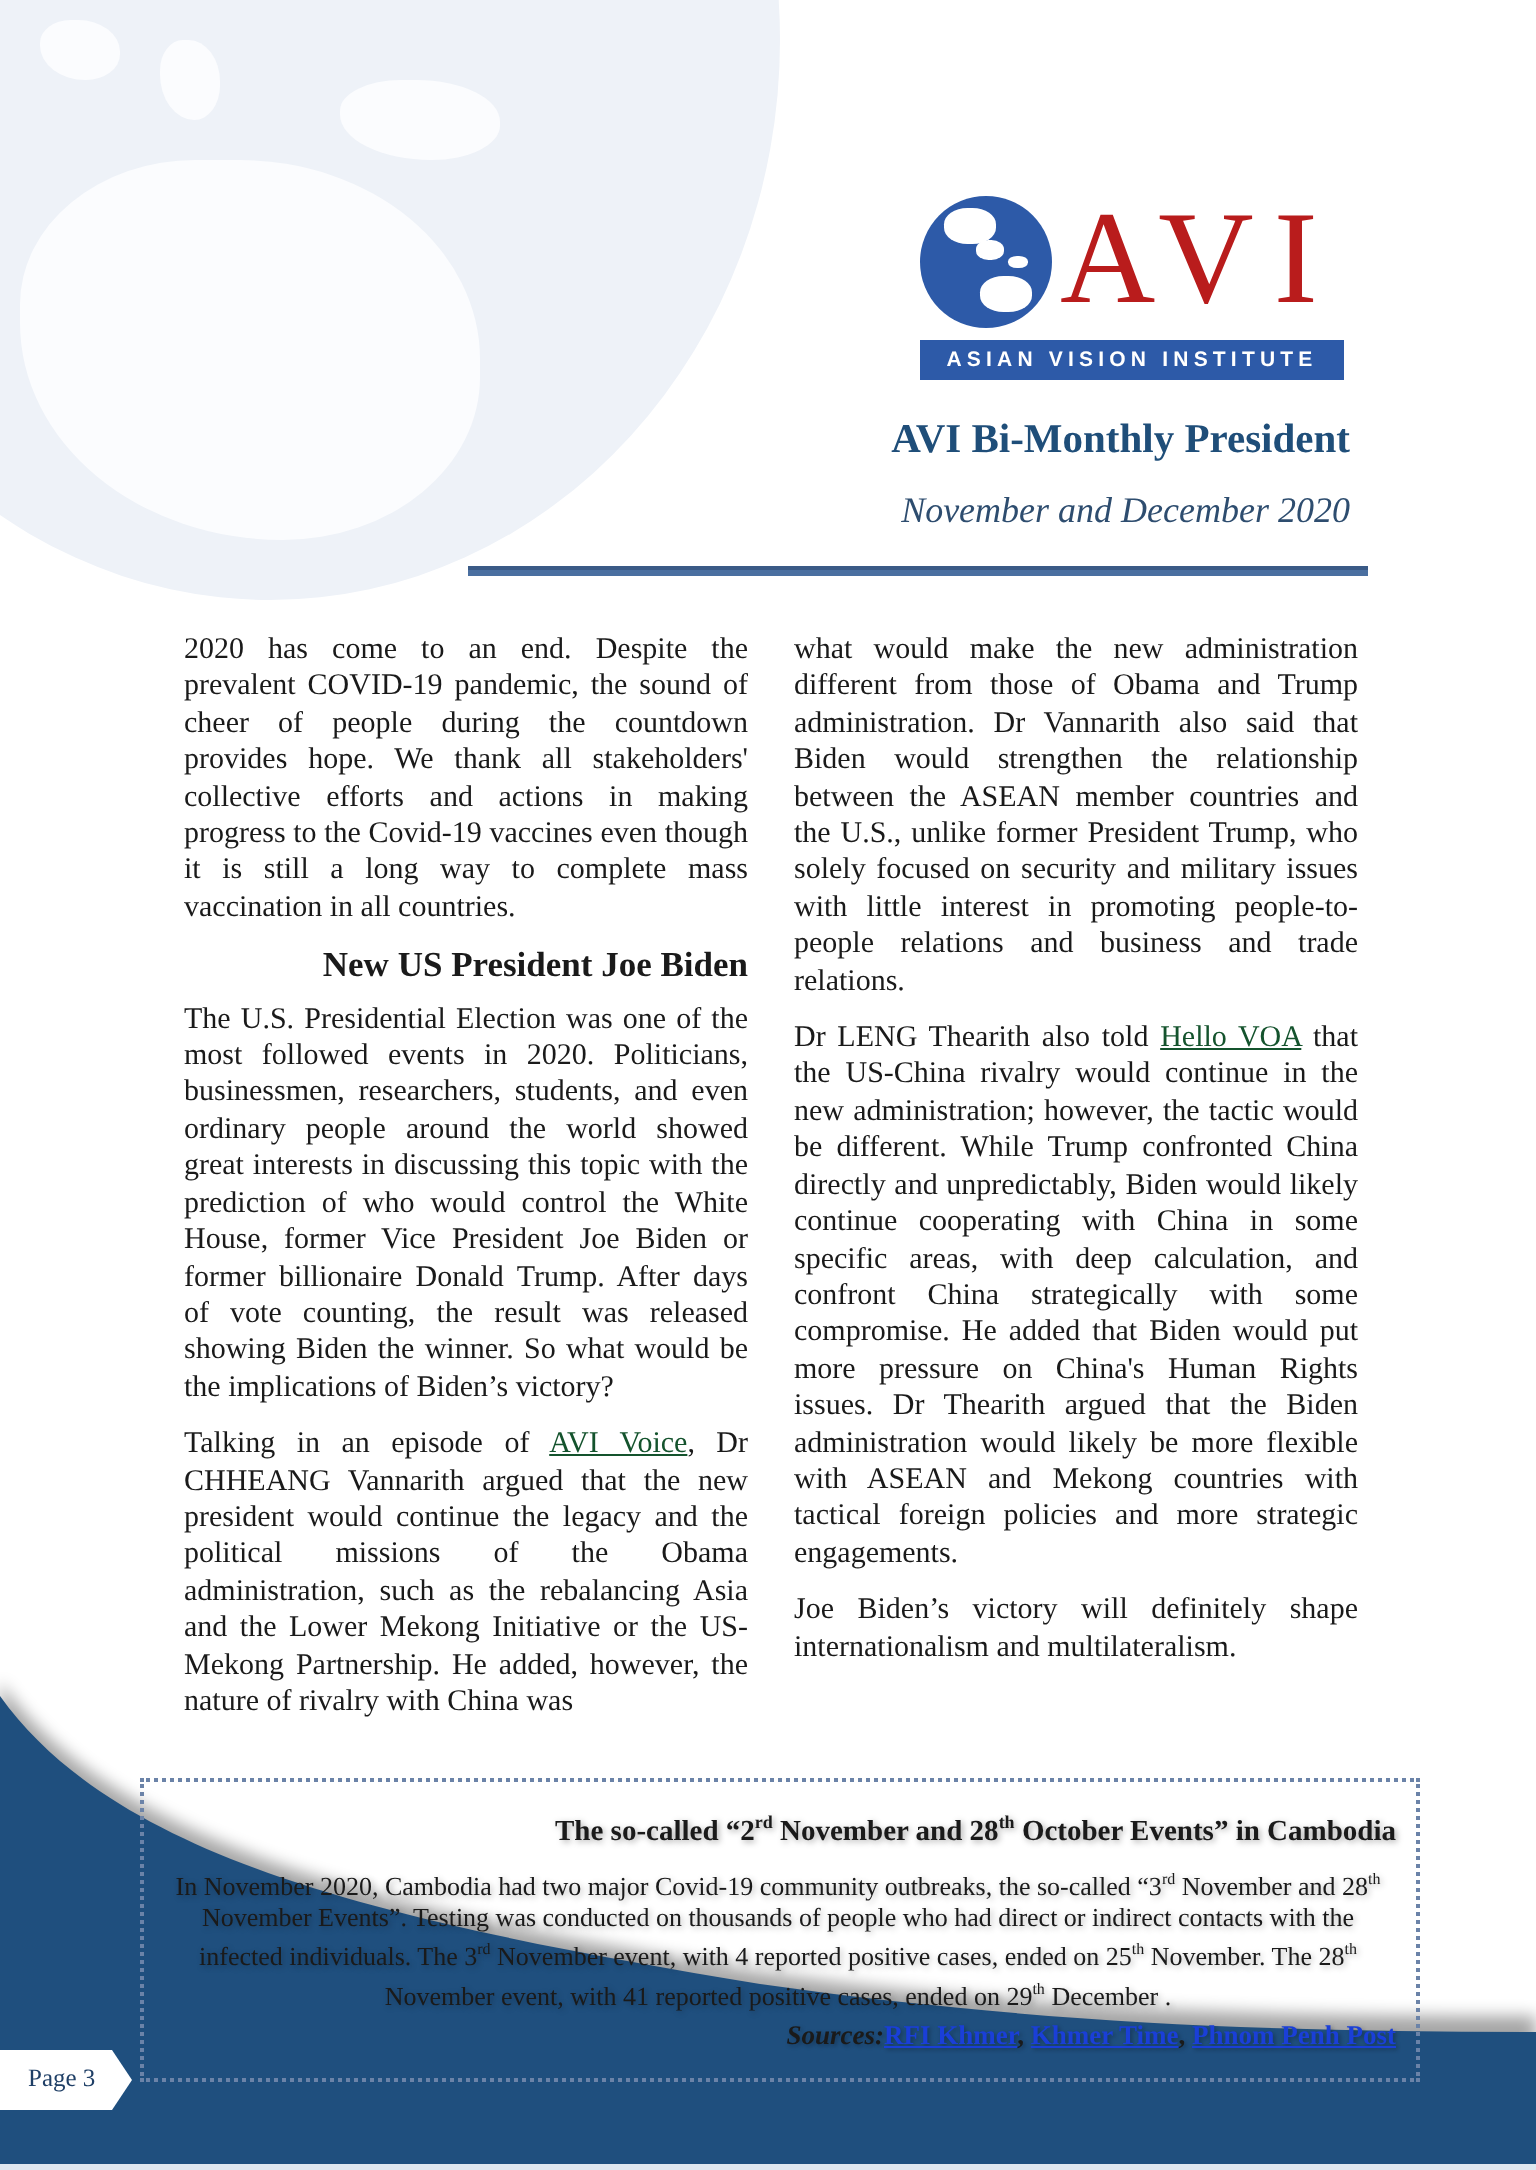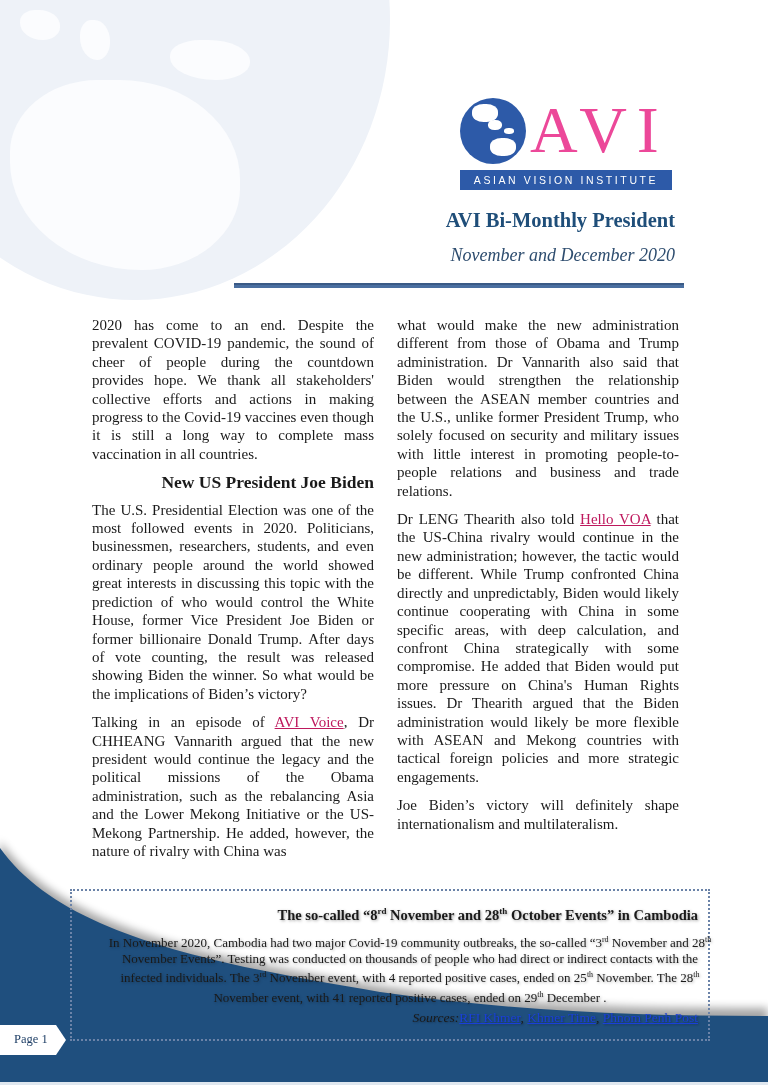--- a/index.html
+++ b/index.html
@@ -2,38 +2,38 @@
 <html><head>
 <meta charset="utf-8">
 <style>
   html, body { margin:0; padding:0; }
   body { width:768px; height:1085px; position:relative; overflow:hidden; background:#ffffff; font-family:"Liberation Serif", serif; color:#1a1a1a; }
   .globe-bg { position:absolute; left:-120px; top:-260px; width:510px; height:560px; border-radius:50%; background:#eef2f8; overflow:hidden; }
   .globe-bg .land { position:absolute; background:#fbfcfe; border-radius:40% 55% 45% 60%; }
   .logo { position:absolute; left:460px; top:96px; width:214px; height:98px; }
   .logo .globe { position:absolute; left:0; top:2px; width:66px; height:66px; border-radius:50%; background:#2d5aa8; overflow:hidden; }
   .logo .globe .l { position:absolute; background:#ffffff; border-radius:45%; }
-  .logo .letters { position:absolute; left:70px; top:-6px; font-family:"Liberation Serif", serif; font-size:66px; color:#ec4899; letter-spacing:10px; line-height:80px;text-align:right; }
-  .logo .bar { position:absolute; left:0; top:74px; width:212px; height:20px; background:#2d5aa8; color:#ffffff; font-family:"Liberation Sans", sans-serif; font-weight:normal; font-size:10.5px; letter-spacing:2.6px; text-align:center; line-height:20px; }
+  .logo .letters { position:absolute; left:70px; top:-6px; font-family:"Liberation Serif", serif; font-size:66px; color:#b91c1c; letter-spacing:10px; line-height:80px;text-align:right; }
+  .logo .bar { position:absolute; left:0; top:74px; width:212px; height:20px; background:#2d5aa8; color:#ffffff; font-family:"Liberation Sans", sans-serif; font-weight:bold; font-size:10.5px; letter-spacing:2.6px; text-align:center; line-height:20px; }
   .nl-title { position:absolute; right:93px; top:209px; font-size:20.5px; font-weight:bold; color:#1f4e79; }
   .nl-date { position:absolute; right:93px; top:245px; font-size:18px; font-style:italic; color:#2e4d6f; }
   .rule { position:absolute; left:234px; top:283px; width:450px; height:5px; border-top:2px solid #3a5a86; border-bottom:3px solid #4a6fa0; box-sizing:border-box; }
   .col { position:absolute; width:282px; font-size:15px; line-height:18.4px; text-align:justify; }
   .col p { margin:0 0 10px 0; }
   .col h2 { font-size:17.5px; font-weight:bold; margin:4px 0 9px 0; text-align:right; }
   .col-left { left:92px; top:316px; }
   .col-right { left:397px; top:316px; }
-  a.lnk { color:#be185d; text-decoration:underline; }
+  a.lnk { color:#14532d; text-decoration:underline; }
   .wave { position:absolute; left:0; top:0; width:768px; height:1085px; pointer-events:none; }
   .box { position:absolute; left:70px; top:889px; width:640px; height:152px; border:2px dotted #6b83a8; box-sizing:border-box; }
   .box-title { position:absolute; right:70px; top:906px; font-size:14.5px; font-weight:bold; text-shadow:1px 1px 3px rgba(0,0,0,0.35); }
-  .box-body { position:absolute; left:80px; top:932px; width:618px; font-size:13px; line-height:16px; text-align:center; text-shadow:1px 1px 3px rgba(0,0,0,0.3);margin-left:21px; }
+  .box-body { position:absolute; left:80px; top:932px; width:618px; font-size:13px; line-height:16px; text-align:center; text-shadow:1px 1px 3px rgba(0,0,0,0.3); }
   .box-body sup { font-size:8px; }
   .box-title sup { font-size:9px; }
-  .sources { position:absolute; right:70px; top:1010px; font-size:13.5px; text-shadow:1px 1px 2px rgba(0,0,0,0.3); }
+  .sources { position:absolute; right:70px; top:1010px; font-size:13.5px; text-shadow:1px 1px 2px rgba(0,0,0,0.3);font-weight:bold; }
   .sources .lbl { font-style:italic; }
   .sources a { color:#1a3fd8; text-decoration:underline; }
   .page-tab { position:absolute; left:0; top:1025px; width:66px; height:30px; }
   .page-tab svg { position:absolute; left:0; top:0; }
   .page-tab span { position:absolute; left:14px; top:7px; font-size:12.5px; color:#1f3f66; }
 </style>
 </head>
 <body>
 
 <div class="globe-bg">
@@ -77,24 +77,24 @@
       <feGaussianBlur stdDeviation="4"></feGaussianBlur>
     </filter>
   </defs>
   <path d="M0,845 C60,930 200,960 380,990 C520,1010 640,1012 768,1012 L768,1085 L0,1085 Z" fill="#000" opacity="0.35" filter="url(#sh)" transform="translate(0,-4)"></path>
   <path d="M0,848 C60,932 200,962 380,992 C520,1012 640,1016 768,1016 L768,1082 L0,1082 Z" fill="#1f4f7e"></path>
   <rect x="0" y="1082" width="768" height="3" fill="#dfe7ef"></rect>
 </svg>
 
 <div class="box"></div>
 
-<div class="box-title"><span>The so-called “8</span><sup>rd</sup><span> November and 28</span><sup>th</sup><span> October Events” in Cambodia</span></div>
+<div class="box-title"><span>The so-called “2</span><sup>rd</sup><span> November and 28</span><sup>th</sup><span> October Events” in Cambodia</span></div>
 
 <div class="box-body"><span>In November 2020, Cambodia had two major Covid-19 community outbreaks, the so-called “3</span><sup>rd</sup><span> November and 28</span><sup>th</sup><span> November Events”. Testing was conducted on thousands of people who had direct or indirect contacts with the infected individuals. The 3</span><sup>rd</sup><span> November event, with 4 reported positive cases, ended on 25</span><sup>th</sup><span> November. The 28</span><sup>th</sup><span> November event, with 41 reported positive cases, ended on  29</span><sup>th</sup><span> December .</span></div>
 
 <div class="sources"><span class="lbl">Sources:</span><a href="#">RFI Khmer</a><span>, </span><a href="#">Khmer Time</a><span>, </span><a href="#">Phnom Penh Post</a></div>
 
 <div class="page-tab">
   <svg width="66" height="30" viewBox="0 0 66 30">
       <path d="M0,0 L56,0 L66,15 L56,30 L0,30 Z" fill="#ffffff"></path>
     </svg>
-  <span>Page 1</span>
+  <span>Page 3</span>
 </div>
 
 </body></html>

